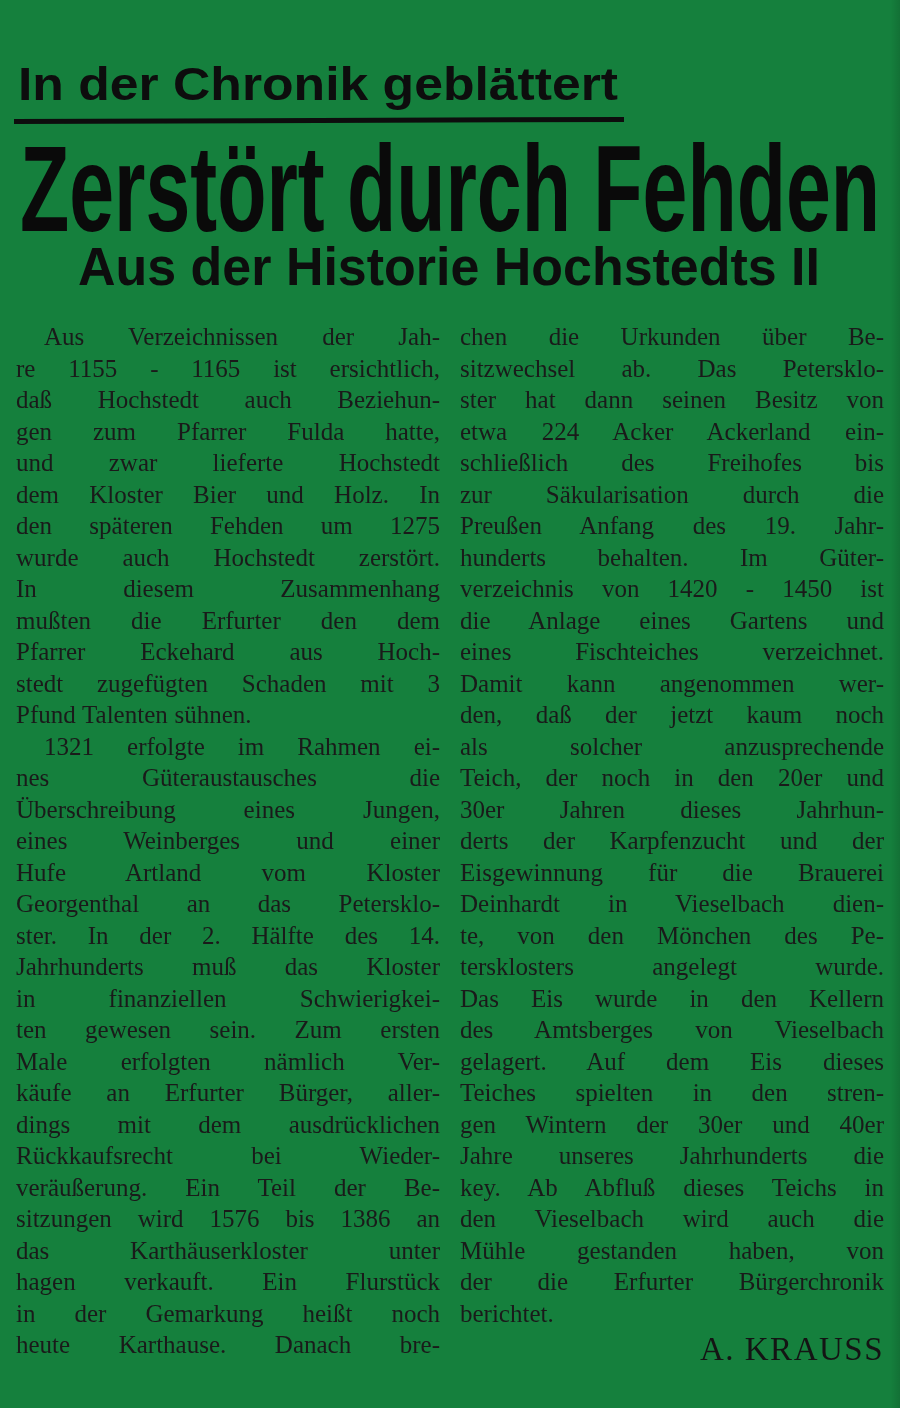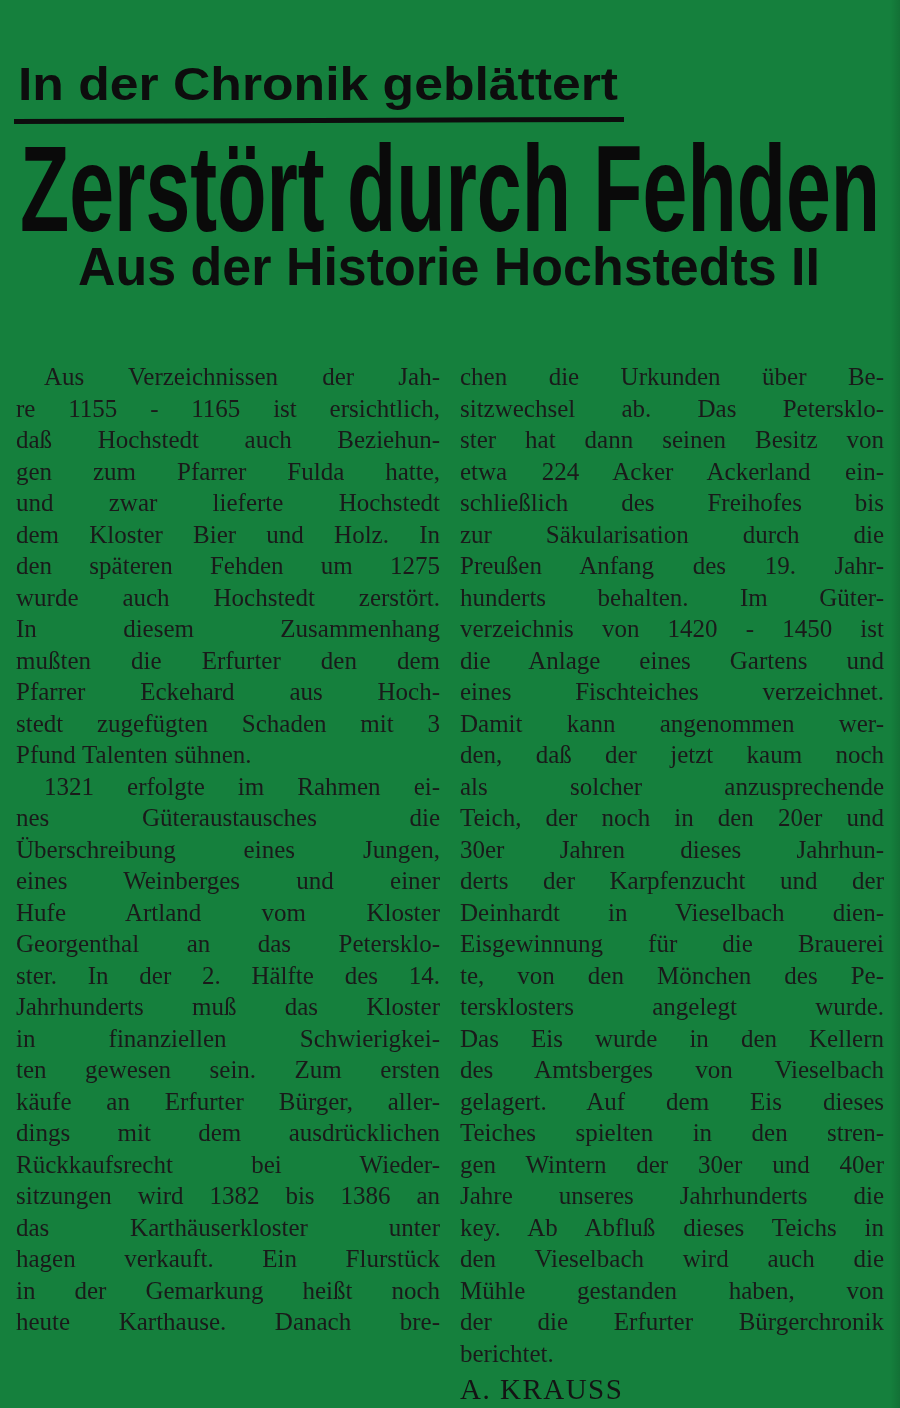--- a/index.html
+++ b/index.html
@@ -37,31 +37,31 @@
     font-weight:bold;fill:#0d0d0d;
   }
   .article-body{
     position:absolute;left:16px;top:321px;width:868px;
     display:flex;gap:20px;
   }
   .col{
     width:424px;
     font-size:25px;line-height:31.5px;
     color:#1a1a1a;
-    margin-top:40px;
   }
   .line{
     text-align:justify;
     text-align-last:justify;
     word-spacing:0.02em;
   }
   .line.flush{text-align:center;text-align-last:left;font-family:Liberation Serif, serif;}
   .line.indent{text-indent:28px;}
   .byline{
-    font-size:29px;line-height:36px;
+    text-align:right;
+    font-size:33px;line-height:36px;
     letter-spacing:1.5px;
     margin-top:2px;
     color:#141414;
   }
 </style>
 </head>
 <body>
 
 <div class="page">
 
@@ -98,24 +98,26 @@
         <div class="line indent">1321 erfolgte im Rahmen ei-</div>
         <div class="line">nes Güteraustausches die</div>
         <div class="line">Überschreibung eines Jungen,</div>
         <div class="line">eines Weinberges und einer</div>
         <div class="line">Hufe Artland vom Kloster</div>
         <div class="line">Georgenthal an das Petersklo-</div>
         <div class="line">ster. In der 2. Hälfte des 14.</div>
         <div class="line">Jahrhunderts muß das Kloster</div>
         <div class="line">in finanziellen Schwierigkei-</div>
         <div class="line">ten gewesen sein. Zum ersten</div>
+        <div class="line">Male erfolgten nämlich Ver-</div>
         <div class="line">käufe an Erfurter Bürger, aller-</div>
         <div class="line">dings mit dem ausdrücklichen</div>
         <div class="line">Rückkaufsrecht bei Wieder-</div>
-        <div class="line">sitzungen wird 1382 bis 1386 an</div>
+        <div class="line">veräußerung. Ein Teil der Be-</div>
+        <div class="line">sitzungen wird 1576 bis 1386 an</div>
         <div class="line">das Karthäuserkloster unter</div>
         <div class="line">hagen verkauft. Ein Flurstück</div>
         <div class="line">in der Gemarkung heißt noch</div>
         <div class="line">heute Karthause. Danach bre-</div>
       </div>
     <div class="col">
       <div>
           <div class="line">chen die Urkunden über Be-</div>
           <div class="line">sitzwechsel ab. Das Petersklo-</div>
           <div class="line">ster hat dann seinen Besitz von</div>
@@ -126,22 +128,22 @@
           <div class="line">hunderts behalten. Im Güter-</div>
           <div class="line">verzeichnis von 1420 - 1450 ist</div>
           <div class="line">die Anlage eines Gartens und</div>
           <div class="line">eines Fischteiches verzeichnet.</div>
           <div class="line">Damit kann angenommen wer-</div>
           <div class="line">den, daß der jetzt kaum noch</div>
           <div class="line">als solcher anzusprechende</div>
           <div class="line">Teich, der noch in den 20er und</div>
           <div class="line">30er Jahren dieses Jahrhun-</div>
           <div class="line">derts der Karpfenzucht und der</div>
+          <div class="line">Eisgewinnung für die Brauerei</div>
           <div class="line">Deinhardt in Vieselbach dien-</div>
-          <div class="line">Eisgewinnung für die Brauerei</div>
           <div class="line">te, von den Mönchen des Pe-</div>
           <div class="line">tersklosters angelegt wurde.</div>
           <div class="line">Das Eis wurde in den Kellern</div>
           <div class="line">des Amtsberges von Vieselbach</div>
           <div class="line">gelagert. Auf dem Eis dieses</div>
           <div class="line">Teiches spielten in den stren-</div>
           <div class="line">gen Wintern der 30er und 40er</div>
           <div class="line">Jahre unseres Jahrhunderts die</div>
           <div class="line">key. Ab Abfluß dieses Teichs in</div>
           <div class="line">den Vieselbach wird auch die</div>

